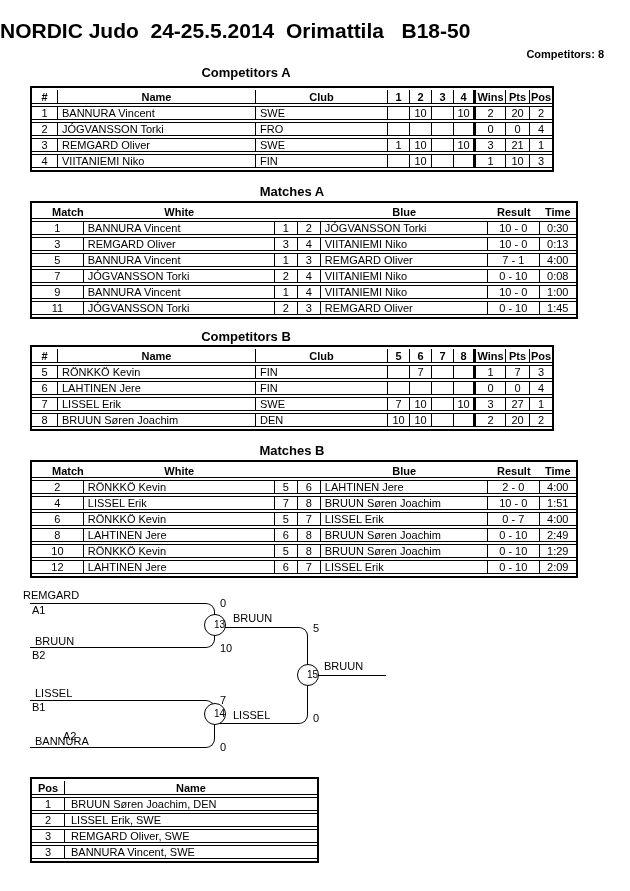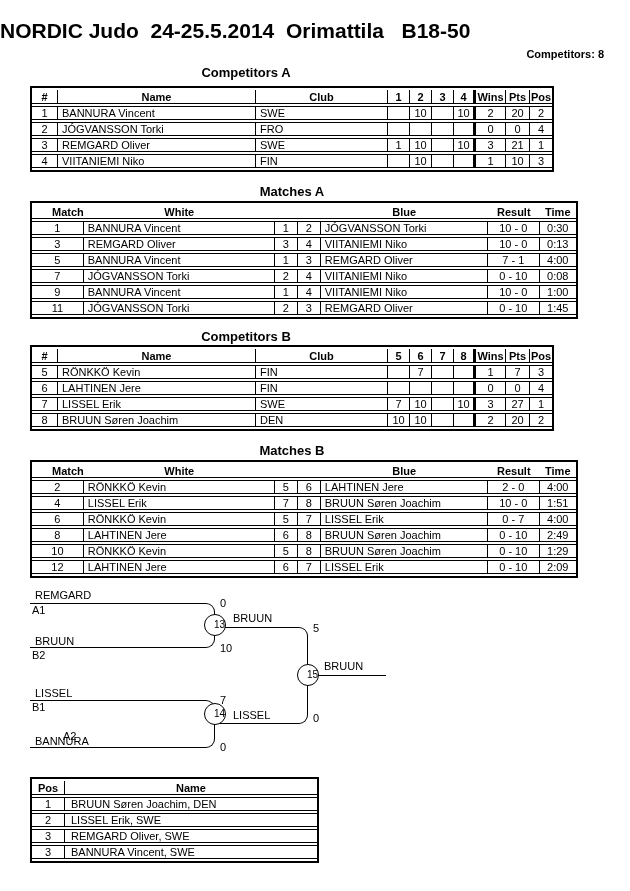--- a/index.html
+++ b/index.html
@@ -60,21 +60,21 @@
                border-radius:0 9px 9px 0; }
   .sf2-box   { left:30px;  top:700px; width:185px; height:48px;
                border-top-width:1px; border-right-width:1px; border-bottom-width:1px;
                border-radius:0 9px 9px 0; }
   .win-box   { left:215px; top:627px; width:93px;  height:97px;
                border-top-width:1px; border-right-width:1px; border-bottom-width:1px;
                border-radius:0 9px 9px 0; }
   .final-line{ left:308px; top:675px; width:78px; height:0; border-top-width:1px; }
 
   .bkt-label { position:absolute; font-size:11px; line-height:11px; white-space:nowrap; }
-  .b-rem-name{ left:35px; top:590px; }  .b-rem-seed{ left:32px; top:605px; }
+  .b-rem-name{ left:23px; top:590px; }  .b-rem-seed{ left:32px; top:605px; }
   .b-bru-name{ left:35px; top:636px; }  .b-bru-seed{ left:32px; top:650px; }
   .b-lis-name{ left:35px; top:688px; }  .b-lis-seed{ left:32px; top:702px; }
   .b-ban-name{ left:35px; top:736px; }  .b-ban-seed{ left:32px; top:731px;margin-left:31px; }
   .s-sf1-top { left:220px; top:598px; } .s-sf1-bot { left:220px; top:643px; }
   .s-sf2-top { left:220px; top:695px; } .s-sf2-bot { left:220px; top:742px; }
   .s-f-top   { left:313px; top:623px; } .s-f-bot   { left:313px; top:713px; }
   .w-sf1     { left:233px; top:613px; } .w-sf2     { left:233px; top:710px; }
   .w-final   { left:324px; top:661px; }
 
   .bkt-circle { position:absolute; width:22px; height:22px; border:1px solid #000;

